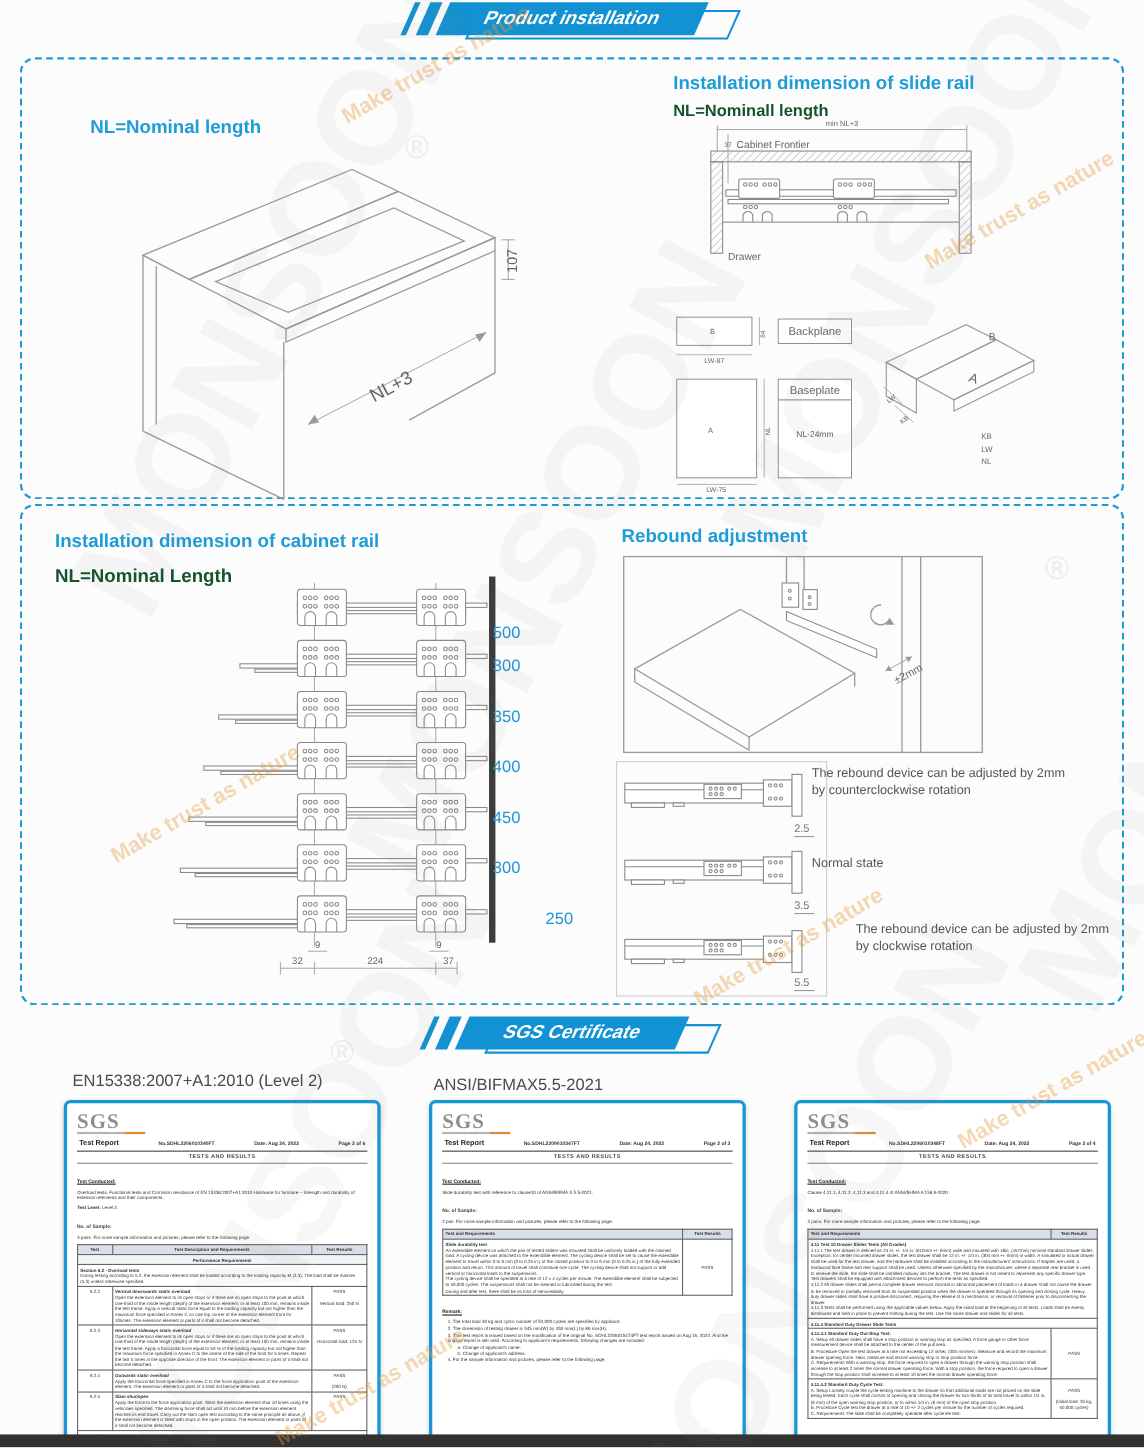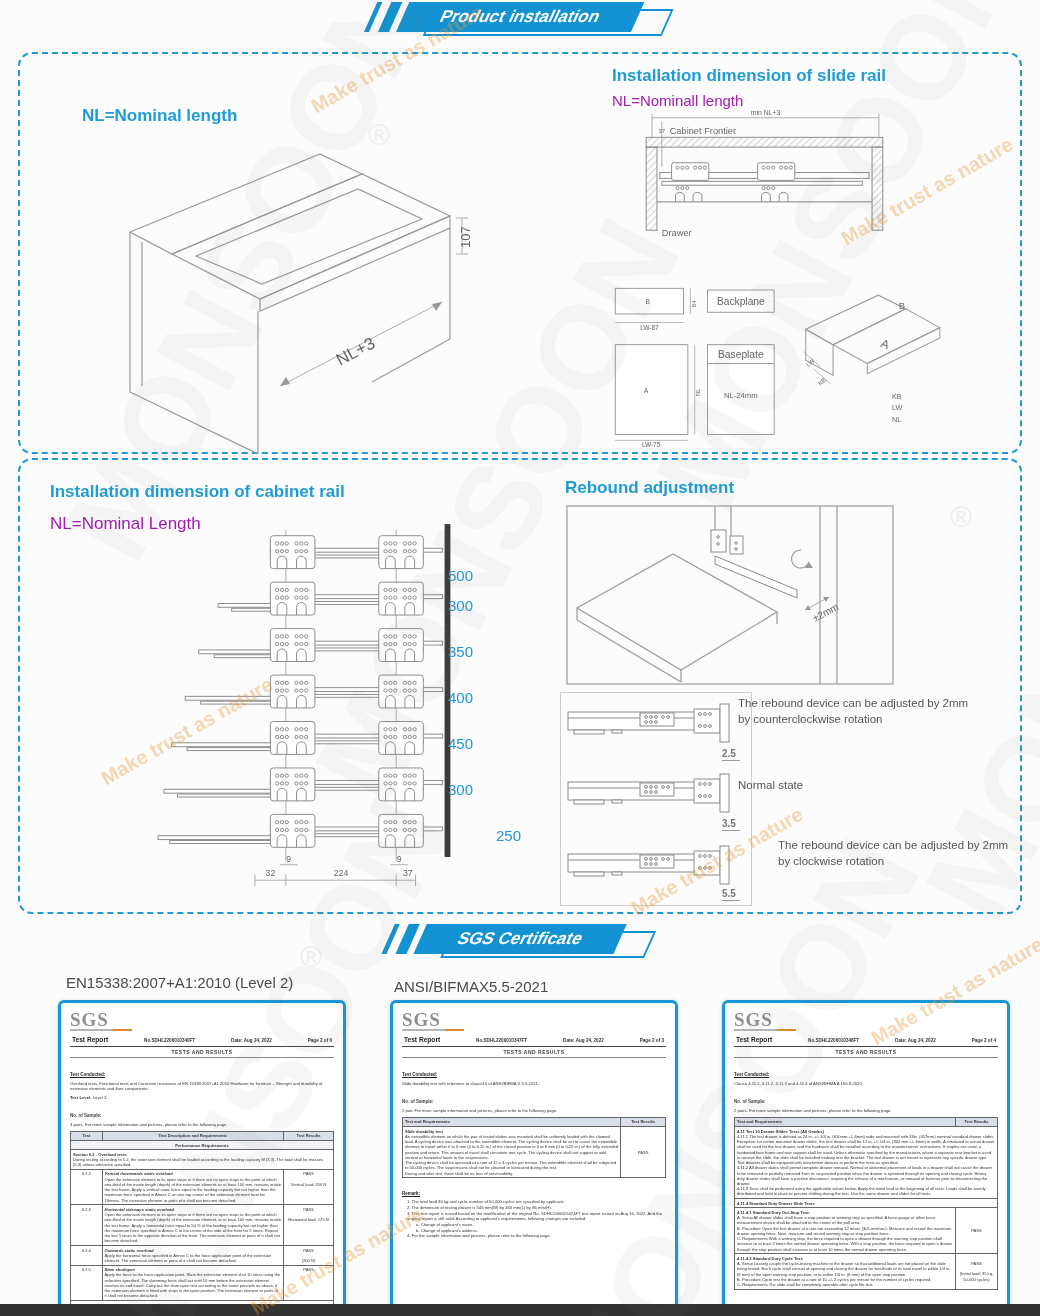--- a/index.html
+++ b/index.html
@@ -15,29 +15,29 @@
   .banner{position:absolute;left:50%;transform:translateX(-50%);z-index:5;height:30px;}
   .banner .main{position:relative;z-index:2;transform:skewX(-24deg);background:#1292d2;color:#fff;
         font-weight:bold;font-size:17px;line-height:30px;padding:0 38px;white-space:nowrap;}
   .banner .outline{position:absolute;z-index:1;top:7px;left:26px;right:-30px;bottom:-4px;
         border:2px solid #1292d2;transform:skewX(-24deg);}
   .banner .stripe1{position:absolute;left:-18px;top:0;width:11px;height:30px;background:#1292d2;transform:skewX(-24deg);}
   .banner .stripe2{position:absolute;left:-32px;top:0;width:5px;height:30px;background:#1292d2;transform:skewX(-24deg);}
   
   .dashbox{position:absolute;border:2px dashed #1e9ad2;border-radius:14px;background:transparent;z-index:2;}
   .h-blue{position:absolute;font-weight:bold;font-size:17px;color:#1e9cd8;white-space:nowrap;}
-  .h-blue2{position:absolute;font-weight:normal;font-size:15px;color:#a21caf;white-space:nowrap;}
+  .h-blue2{position:absolute;font-weight:bold;font-size:15px;color:#14532d;white-space:nowrap;}
   svg{overflow:visible;}
   svg text{font-family:"Liberation Sans",sans-serif;fill:#666;}
   .sk{stroke:#9a9a9a;fill:none;stroke-width:1.2;}
   .sk2{stroke:#8a8a8a;fill:#ffffff;stroke-width:1;}
   .dim{stroke:#999;stroke-width:0.8;fill:none;}
   .rail-num{position:absolute;font-size:15px;color:#2196d6;z-index:3;}
   .state-caption{position:absolute;font-size:11.5px;color:#555;line-height:1.35;width:238px;z-index:3;}
-  .state-dim{position:absolute;font-size:10px;color:#777;border-bottom:1px solid #999;padding:0 4px 1px 0;z-index:3;font-weight:bold;}
+  .state-dim{position:absolute;font-size:10px;color:#777;border-bottom:1px solid #999;padding:0 4px 1px 0;z-index:3;}
   .states-frame{position:absolute;border:1px solid #cdcdcd;z-index:2;}
   
   .cert-title{position:absolute;top:974px;font-size:15px;color:#4a4a4a;z-index:3;white-space:nowrap;}
   .cert{position:absolute;top:1000px;width:264px;height:296px;background:#fff;border:3px solid #1996d8;
         border-radius:6px;box-shadow:0 1px 4px rgba(0,0,0,.18);z-index:3;overflow:hidden;padding:6px 9px;}
   .sgs-text{font-weight:bold;font-size:19px;letter-spacing:1px;color:#8f8f8f;font-family:"Liberation Serif",serif;}
   .sgs-line{display:block;width:62px;height:2px;margin-top:-2px;
         background:linear-gradient(to right,#b5b5b5 70%,#e0892d 70%);}
   .cert-head{display:flex;justify-content:space-between;align-items:baseline;margin:5px 2px 3px 2px;}
   .cert-head .rl{font-weight:bold;font-size:6.6px;color:#222;}

